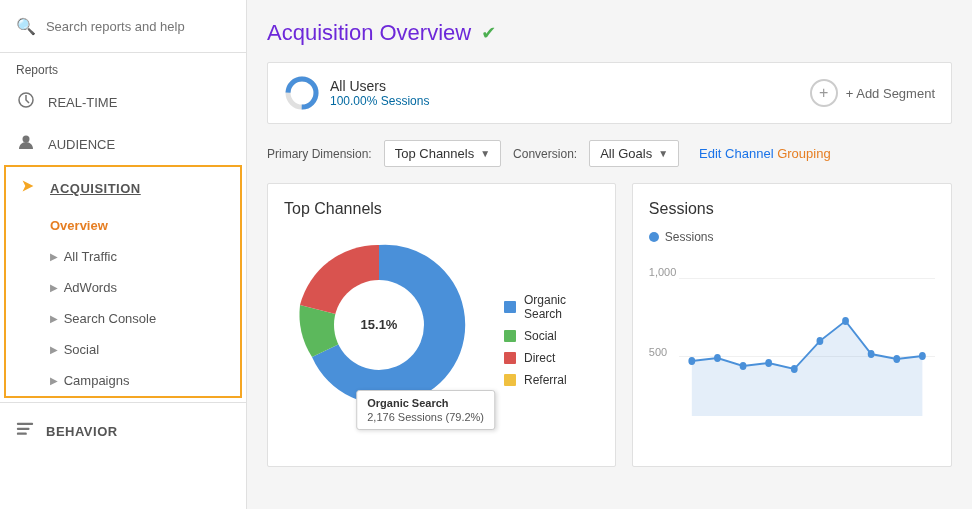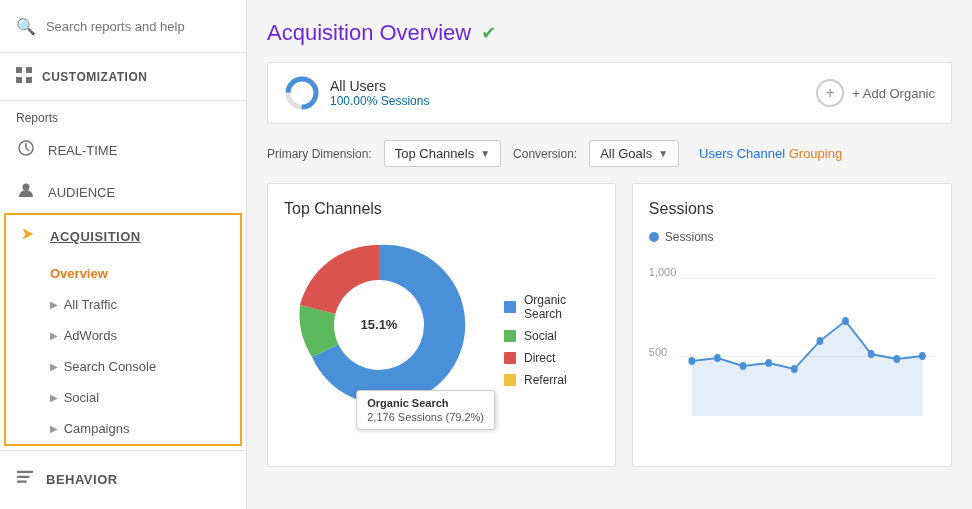--- a/index.html
+++ b/index.html
@@ -335,31 +335,20 @@
 </head>
 <body>
 
 <div class="sidebar">
 
   <div class="sidebar-search">
     <span class="search-icon">🔍</span>
     <input type="text" placeholder="Search reports and help" style="">
   </div>
 
-  <div class="sidebar-customization">
-    <span class="grid-icon">
-      <svg width="16" height="16" viewBox="0 0 16 16" fill="#757575">
-        <rect x="0" y="0" width="6" height="6"></rect>
-          <rect x="10" y="0" width="6" height="6"></rect>
-        <rect x="0" y="10" width="6" height="6"></rect>
-          <rect x="10" y="10" width="6" height="6"></rect>
-      </svg>
-    </span>
-    <span>CUSTOMIZATION</span>
-  </div>
 
   <div class="reports-label">Reports</div>
 
   <div class="nav-item">
     <span class="nav-icon">
       <svg width="18" height="18" viewBox="0 0 18 18" fill="none" stroke="#757575" stroke-width="1.5">
         <circle cx="9" cy="9" r="7"></circle>
           <polyline points="9,4 9,9 12,12"></polyline>
       </svg>
     </span>
@@ -439,37 +428,37 @@
         <circle cx="18" cy="18" r="14" fill="none" stroke="#4a90d9" stroke-width="5" stroke-dasharray="66 22" stroke-dashoffset="22" transform="rotate(-90 18 18)"></circle>
       </svg>
       <div class="all-users-text">
         <div class="name">All Users</div>
         <div class="sessions">100.00% Sessions</div>
       </div>
     </div>
     <div class="segment-divider"></div>
     <div class="add-segment">
       <div class="add-segment-circle">+</div>
-      <span>+ Add Organic</span>
+      <span>+ Add Segment</span>
     </div>
   </div>
 
   <div class="dimension-row">
     <span class="dim-label">Primary Dimension:</span>
     <div class="dim-dropdown">
       <span>Top Channels</span>
       <span class="chevron">▼</span>
     </div>
     <span class="dim-label">Conversion:</span>
     <div class="dim-dropdown">
       <span>All Goals</span>
       <span class="chevron">▼</span>
     </div>
     <span class="edit-grouping">
-      <span>Users Channel</span>
+      <span>Edit Channel</span>
       <span class="orange">Grouping</span>
     </span>
   </div>
 
   <div class="charts-row">
 
     <div class="chart-card left">
       <div class="chart-title">Top Channels</div>
       <div class="pie-section">
         <div class="pie-container">

